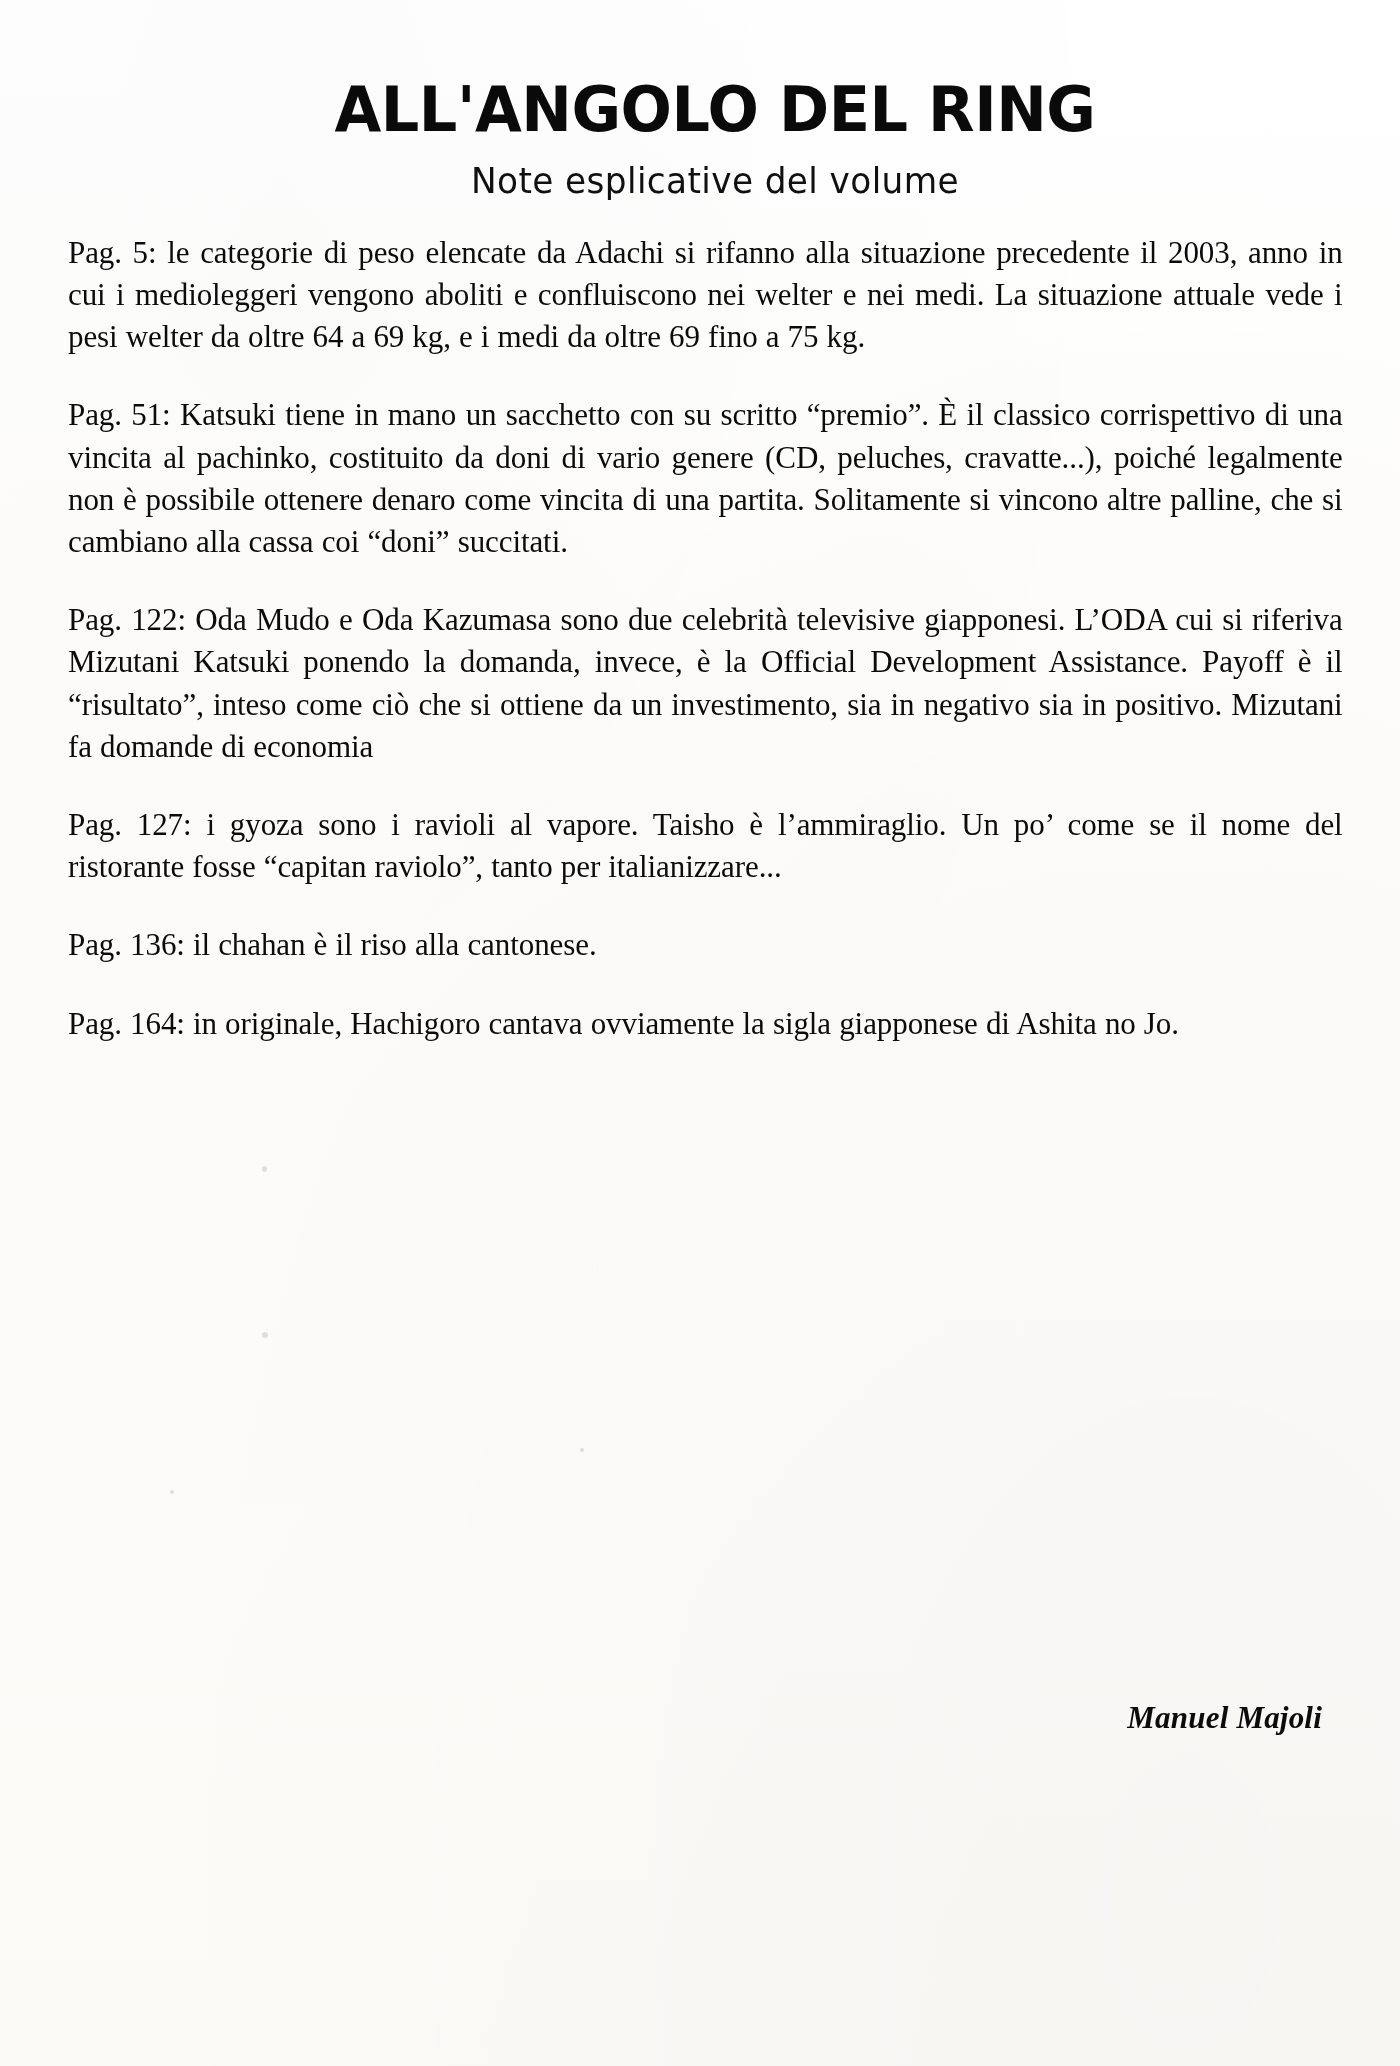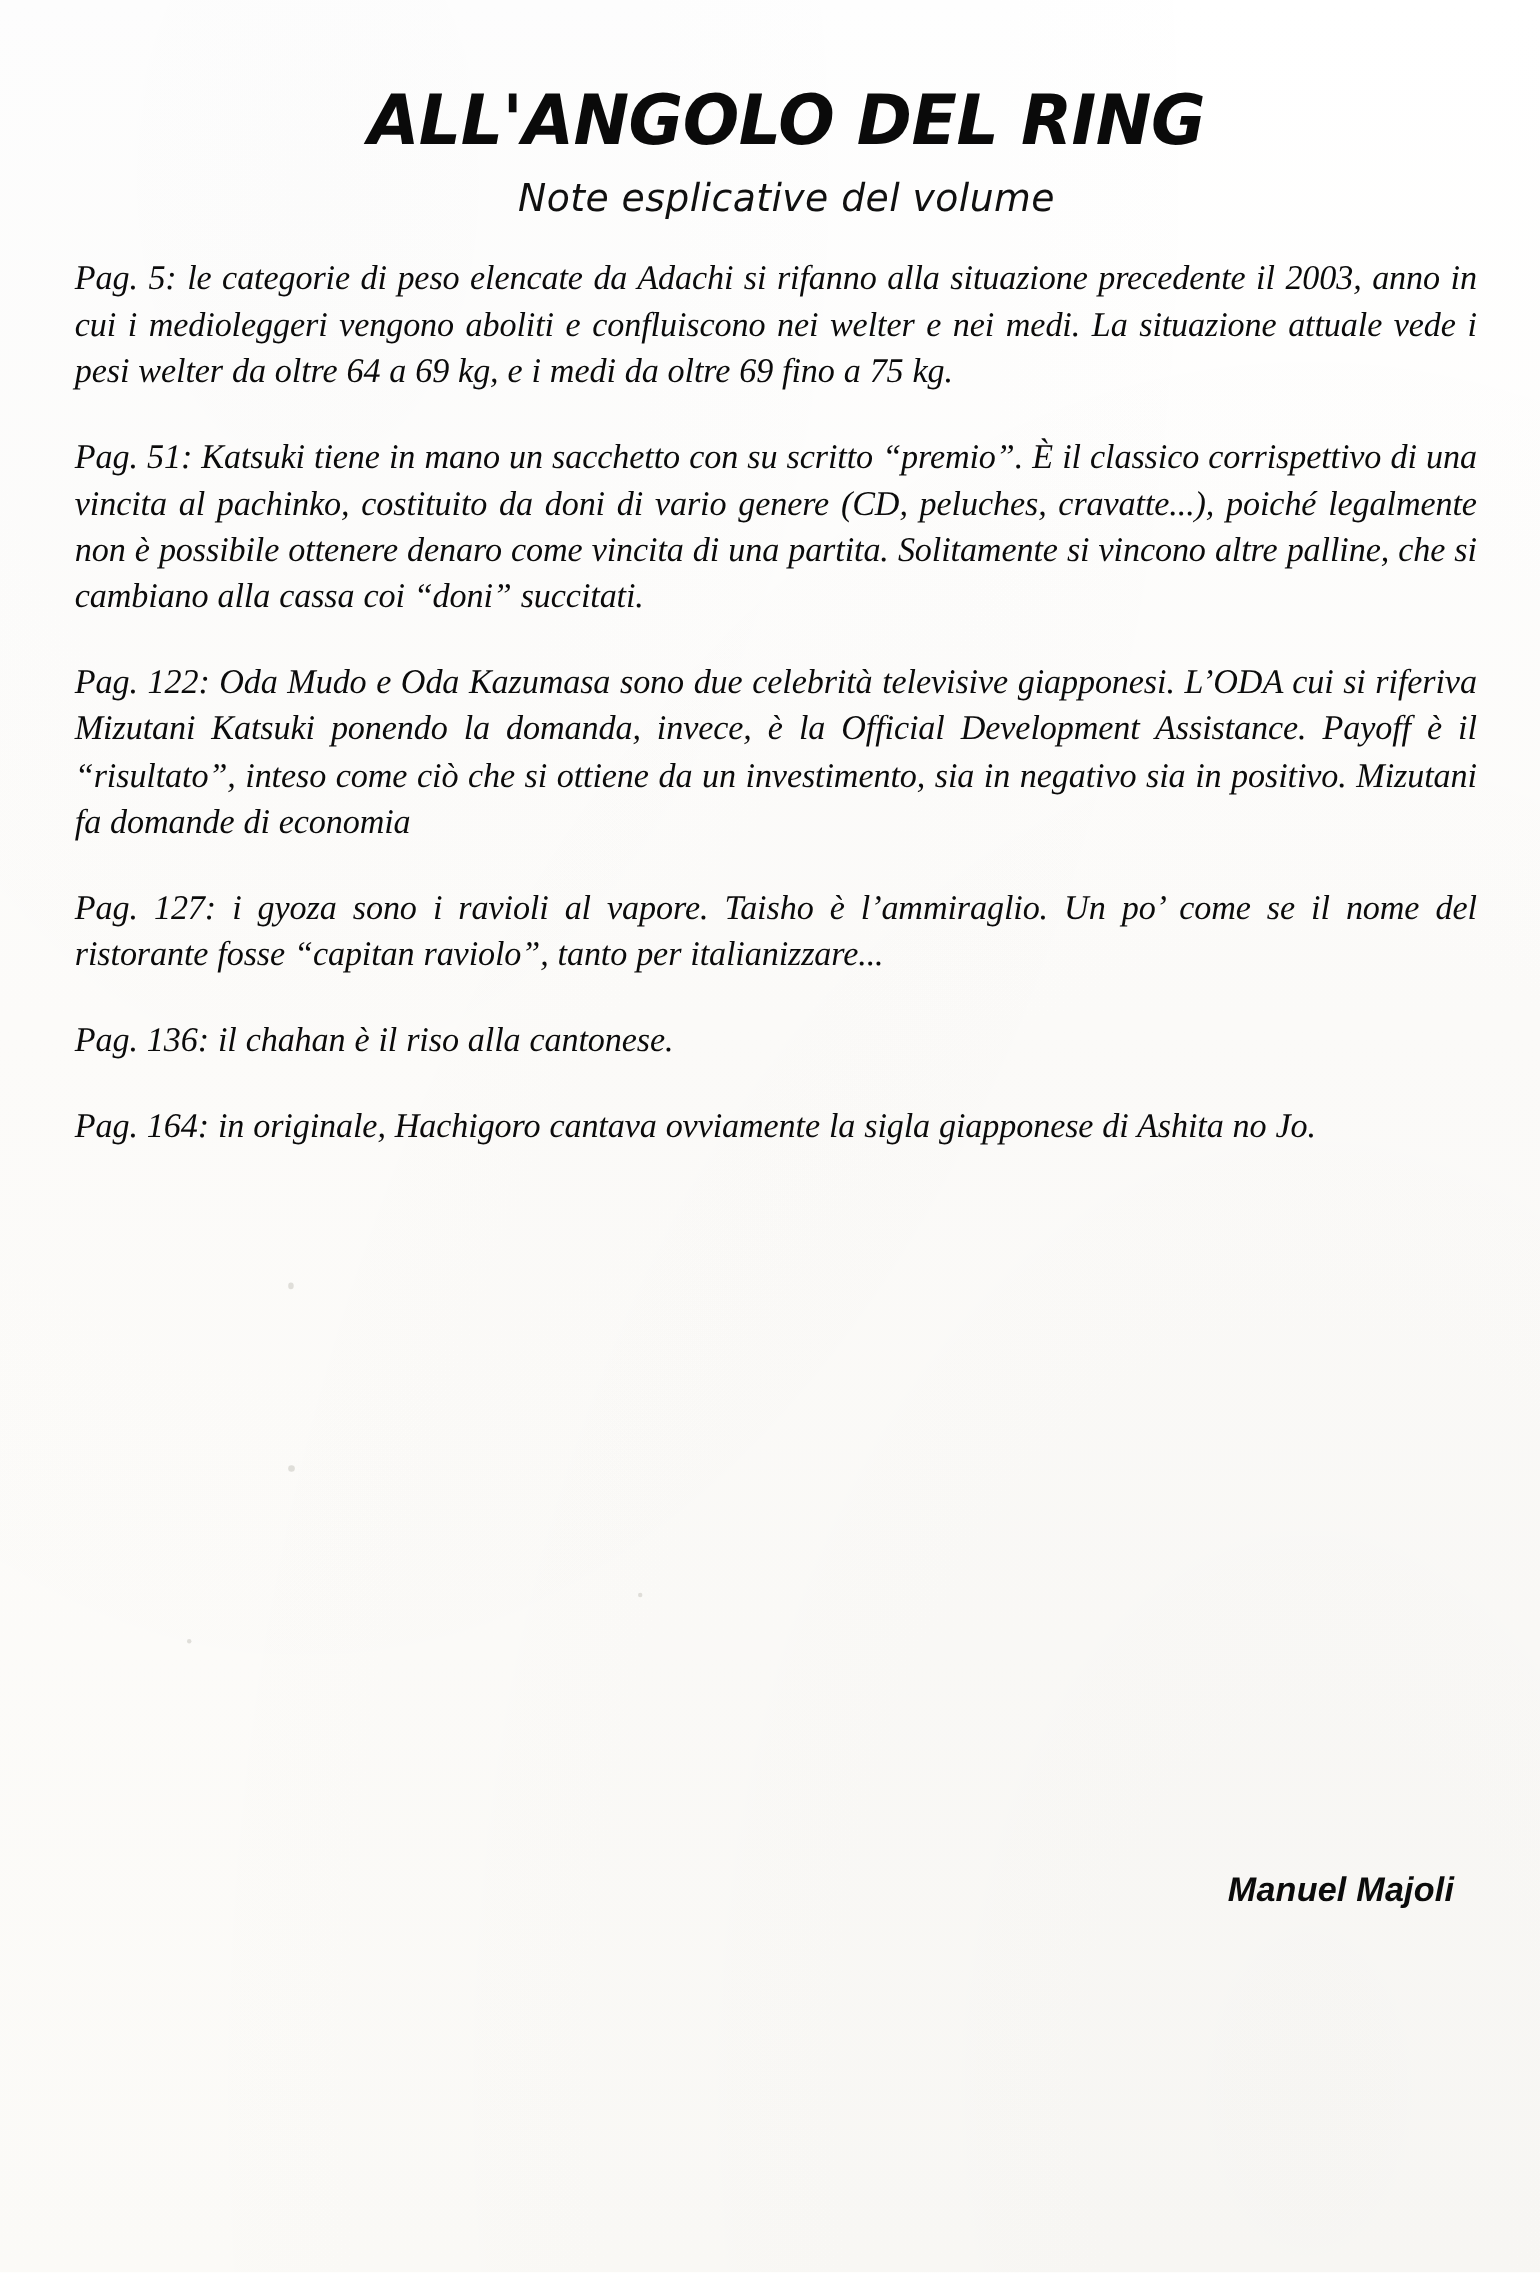--- a/index.html
+++ b/index.html
@@ -22,21 +22,20 @@
     inset: 0;
     background:
       radial-gradient(ellipse at 20% 8%, rgba(0,0,0,0.012), rgba(0,0,0,0) 60%),
       radial-gradient(ellipse at 85% 92%, rgba(0,0,0,0.018), rgba(0,0,0,0) 65%),
       linear-gradient(180deg, #ffffff 0%, #fdfcfa 45%, #fbfaf7 100%);
     pointer-events: none;
   }
   .content {
     position: relative;
     padding: 0 38px 0 68px;
-    font-style: italic;
   }
   .title {
     margin: 0;
     padding-top: 78px;
     text-align: center;
     font-family: "DejaVu Sans", sans-serif;
     font-weight: 700;
     font-size: 63px;
     line-height: 1.0;
     letter-spacing: -0.5px;
@@ -71,21 +70,21 @@
     word-spacing: 0.5px;
     color: #0b0b0b;
     transform: scaleX(0.985);
     transform-origin: left top;
   }
   p.note:last-of-type { margin-bottom: 0; }
   .signature {
     position: absolute;
     right: 78px;
     top: 1700px;
-    font-family: Liberation Sans, sans-serif;
+    font-family: Liberation Serif, serif;
     font-weight: 700;
     font-style: italic;
     font-size: 31px;
     letter-spacing: 0.2px;
     color: #0b0b0b;
   }
   .speck {
     position: absolute;
     background: #c9c6c0;
     border-radius: 50%;

